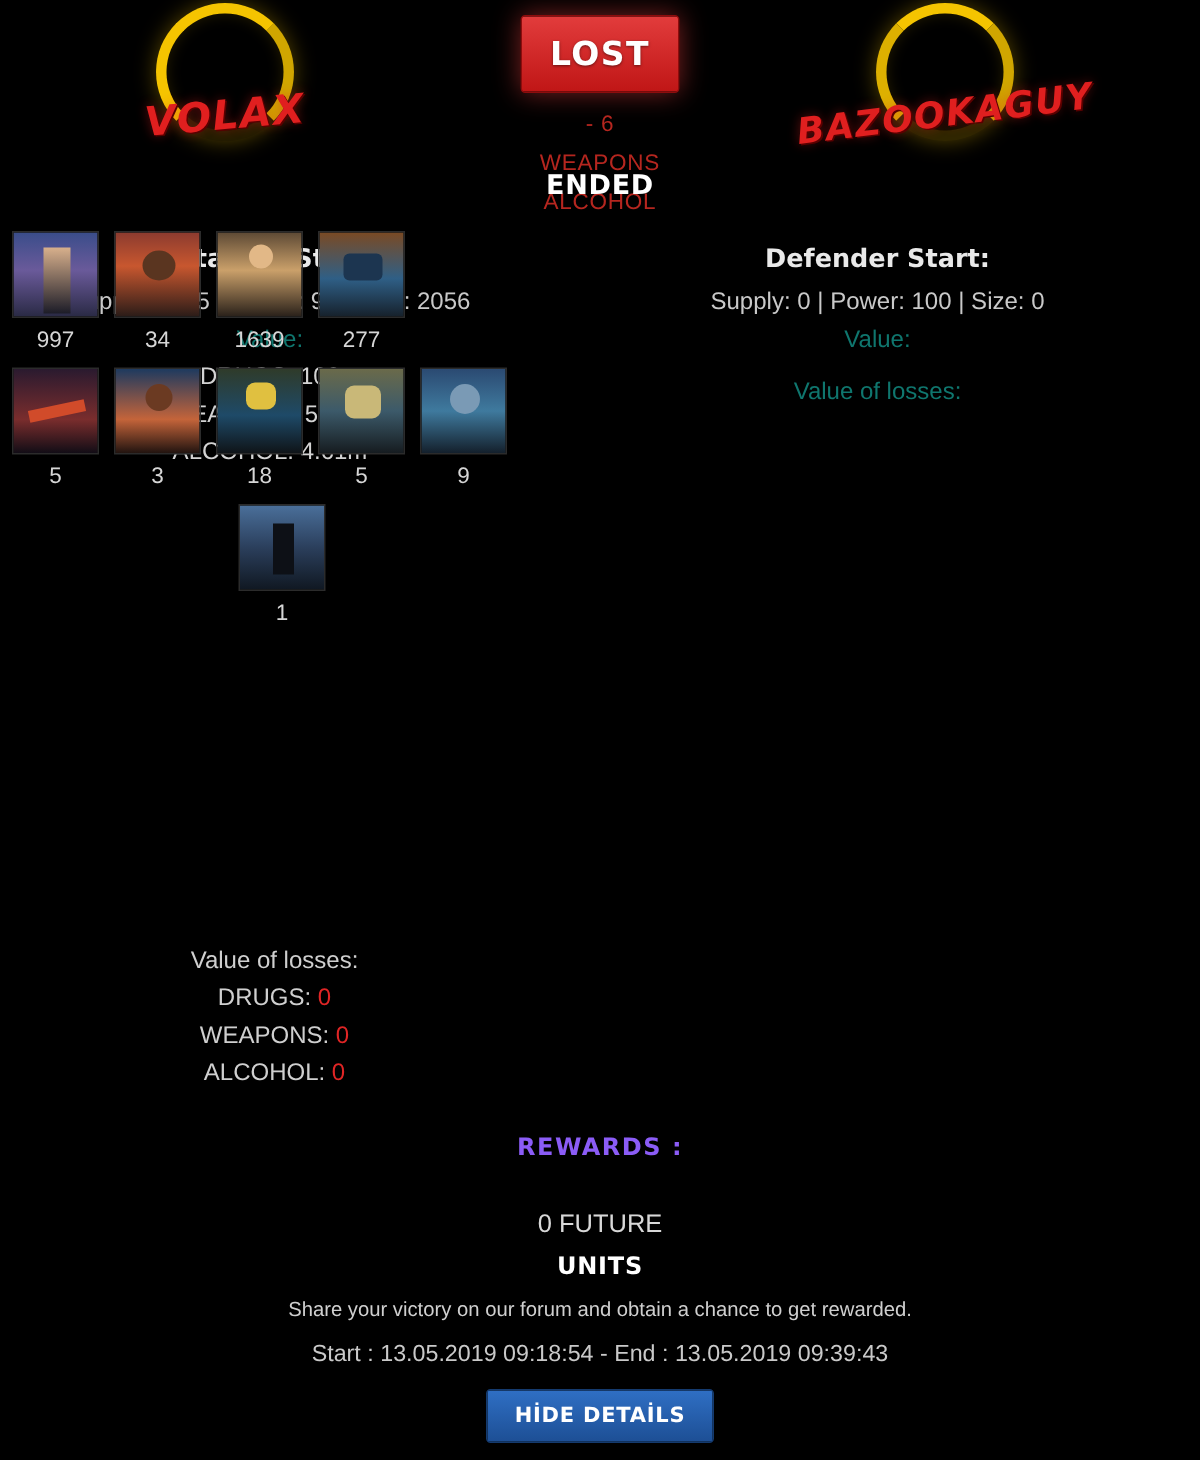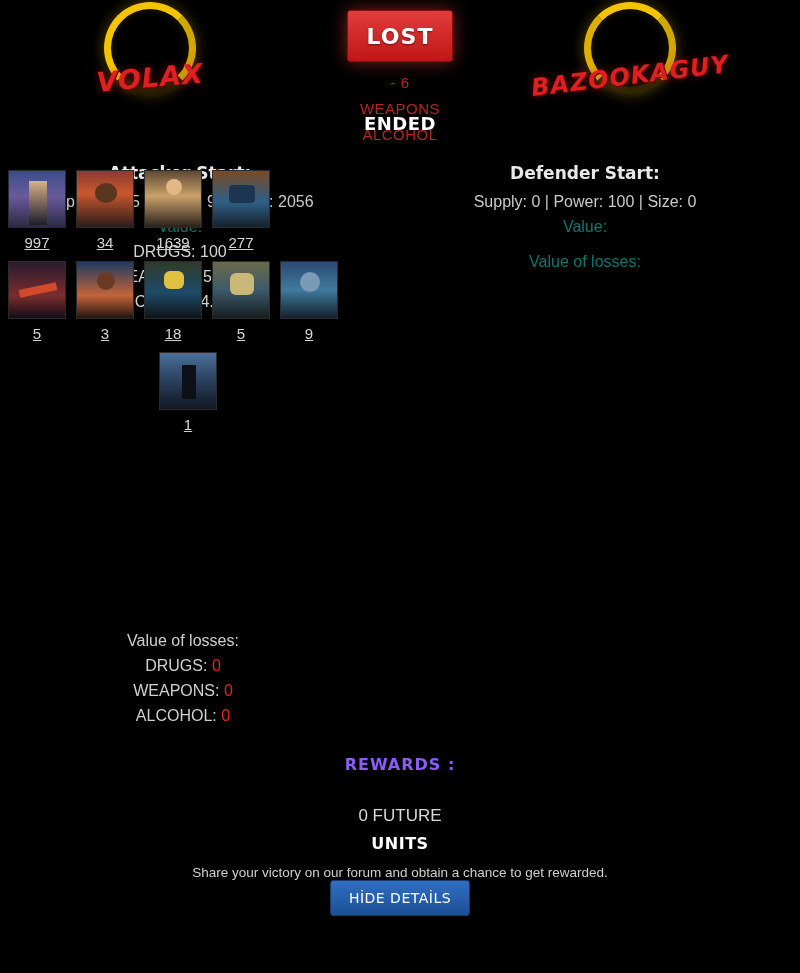--- a/index.html
+++ b/index.html
@@ -138,24 +138,23 @@
     font-size: 16px;
     color: #c9c9c9;
     line-height: 25px;
   }
   .value-label { font-size: 16px; color: #0f766e; line-height: 25px; }
   .res-line { font-size: 16px; color: #d3d3d3; line-height: 25px; }
 
   
   .units {
     position: absolute;
-    top: 170px;
+    top: 154px;
     left: 8px;
     width: 360px;
-    text-decoration: underline;
   }
   .unit-row {
     display: flex;
     gap: 10px;
     margin-bottom: 10px;
   }
   .unit-row.centered { justify-content: center; padding-left: 0; }
   .unit {
     width: 58px;
     text-align: center;
@@ -241,28 +240,29 @@
     margin-top: 12px;
     font-size: 13.5px;
     color: #cfcfcf;
   }
   .times {
     margin-top: 14px;
     font-size: 15.5px;
     color: #c9c9c9;
   }
   .hide-btn {
+    margin-top: 14px;
     display: inline-block;
     padding: 9px 18px;
     background: linear-gradient(#2f6fc4, #1d4f95);
     border: 1px solid #143a6e;
     border-radius: 3px;
     color: #ffffff;
     font-family: "DejaVu Sans", sans-serif;
-    font-weight: normal;
+    font-weight: bold;
     font-size: 14px;
     letter-spacing: 0.5px;
     cursor: pointer;
   }
 </style>
 </head>
 <body>
 
 <div id="root">
 
@@ -380,16 +380,17 @@
       <span>ALCOHOL:</span>
       <span class="red">0</span>
     </div>
   </div>
 
   <div class="rewards">
     <div class="rewards-title">REWARDS :</div>
     <div class="rewards-amount">0 FUTURE</div>
     <div class="rewards-units">UNITS</div>
     <div class="share-note">Share your victory on our forum and obtain a chance to get rewarded.</div>
+    <div class="times">Start : 13.05.2019 09:18:54 - End : 13.05.2019 09:39:43</div>
     <div class="hide-btn">HİDE DETAİLS</div>
   </div>
 
 </div>
 
 </body></html>

